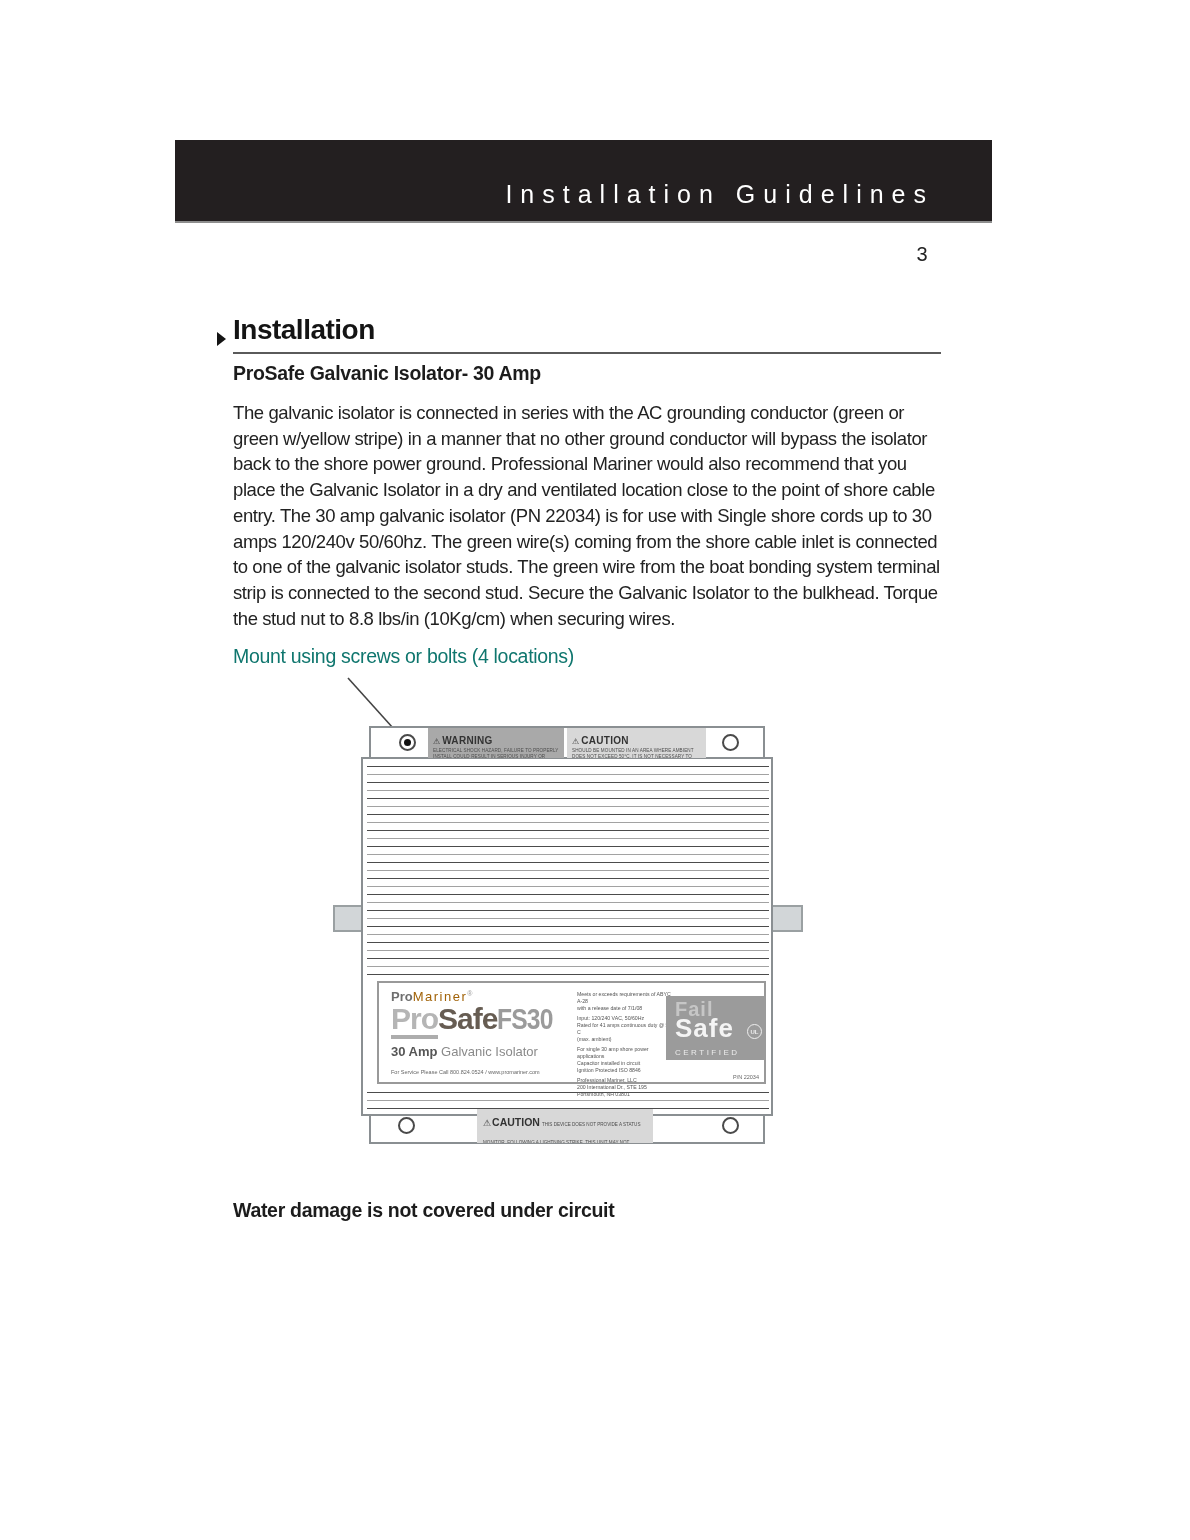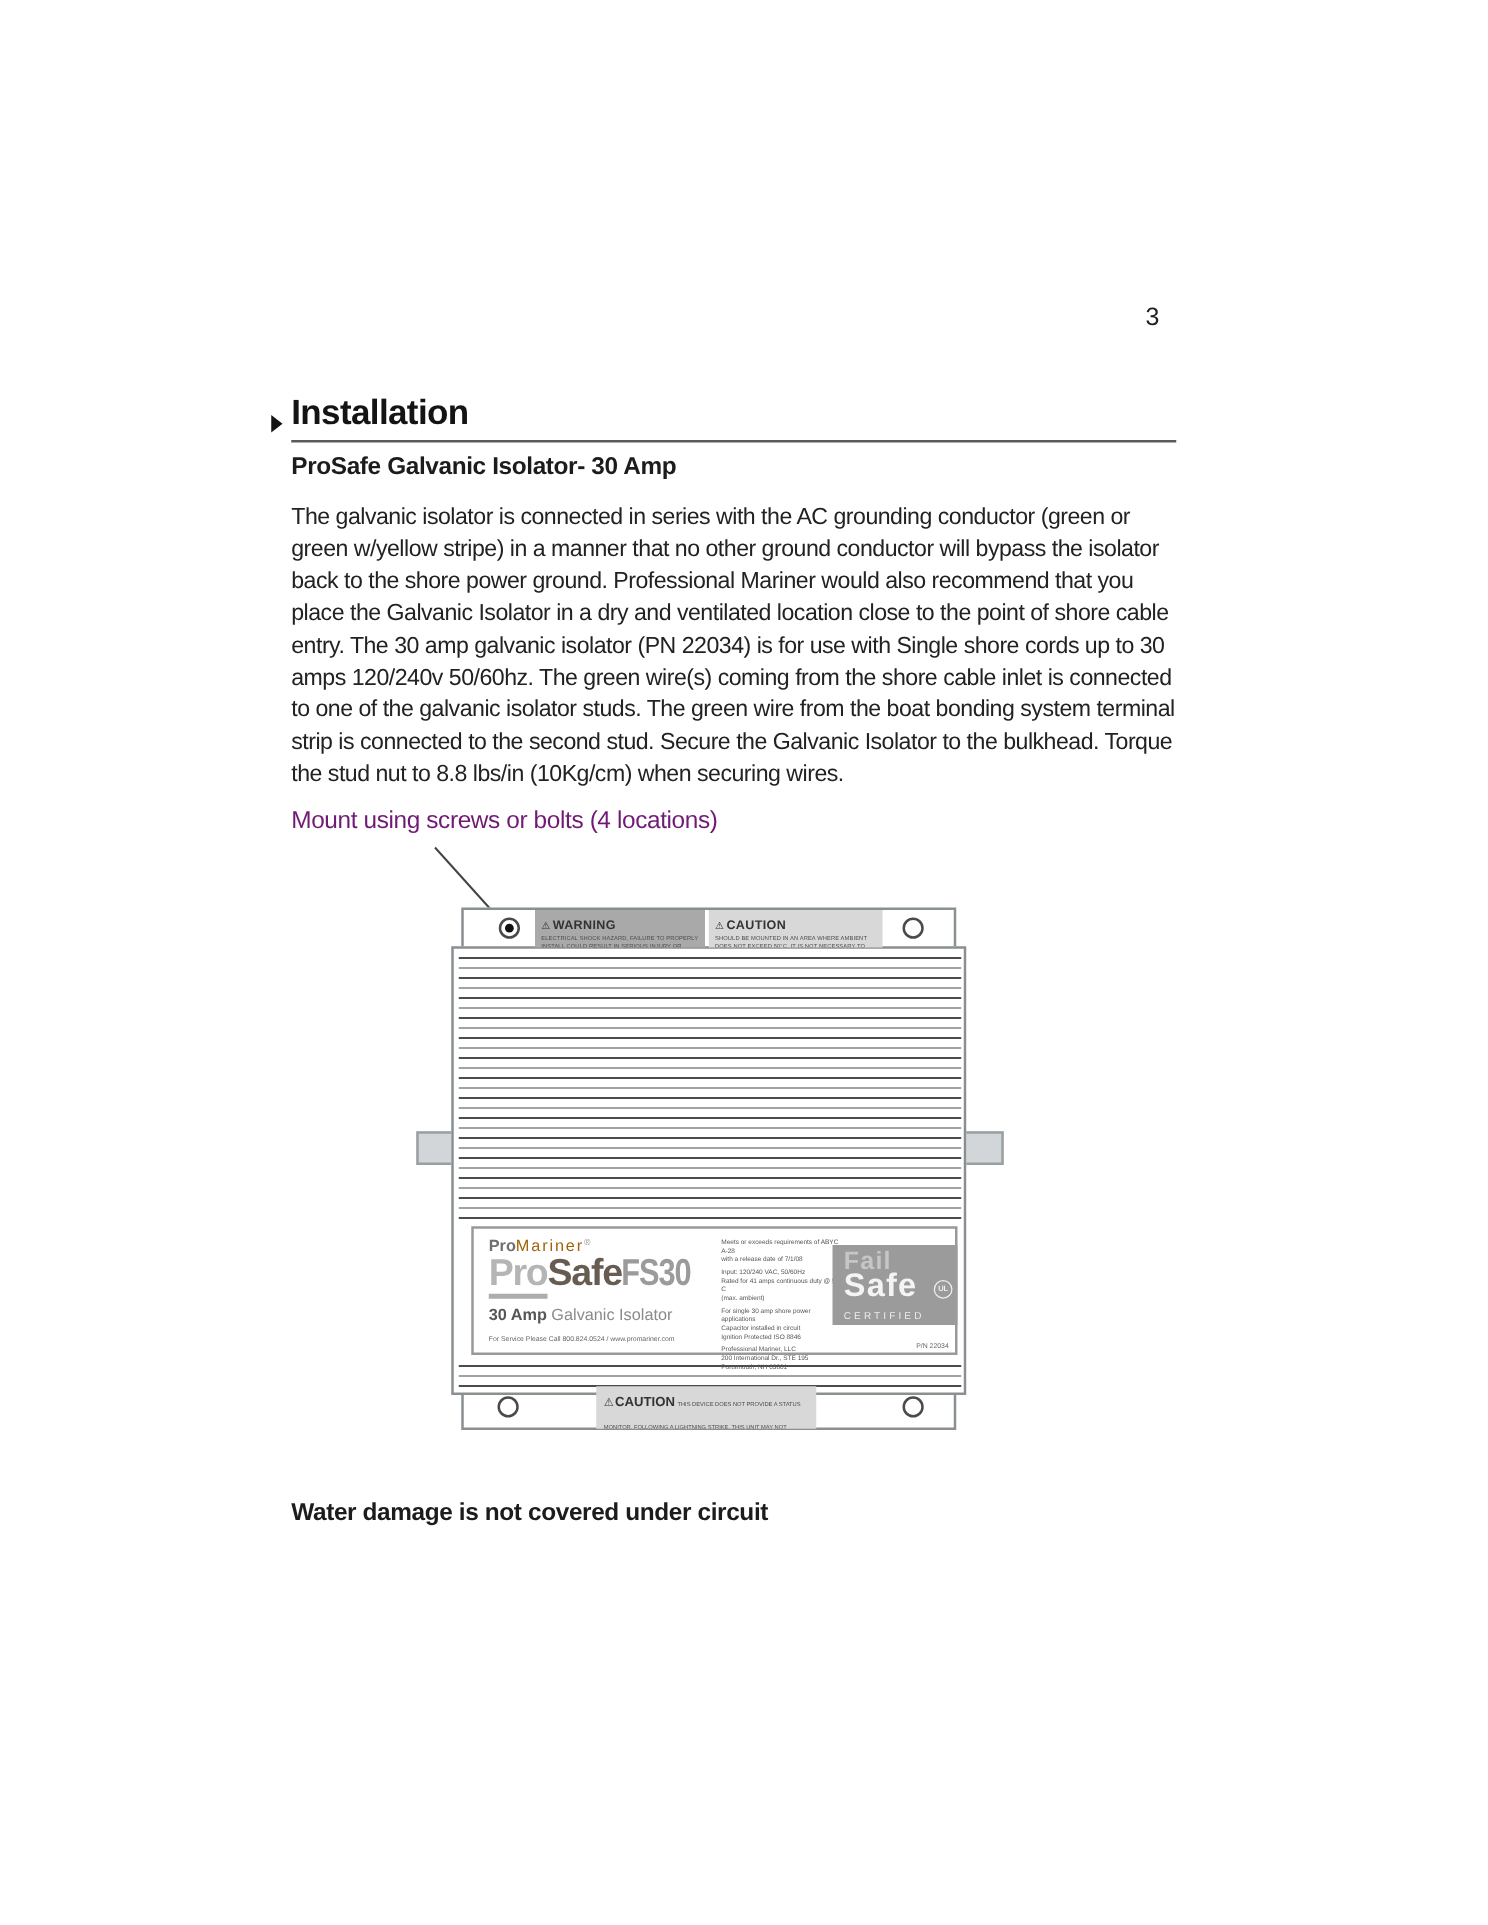--- a/index.html
+++ b/index.html
@@ -17,21 +17,21 @@
   }
   .header-title{color:#ffffff;font-size:25px;letter-spacing:8px;white-space:nowrap;}
   .page-number{position:absolute;left:905px;top:243px;width:34px;text-align:center;font-size:20px;color:#222;}
   
   .section-heading{position:absolute;left:217px;top:314px;display:flex;align-items:flex-end;}
   .bullet{width:0;height:0;border-left:9px solid #141414;border-top:7px solid transparent;border-bottom:7px solid transparent;margin:9px 7px 0 0;}
   .heading-text{font-size:28px;font-weight:bold;letter-spacing:-0.5px;color:#141414;}
   .heading-rule{position:absolute;left:233px;top:352px;width:708px;height:2px;background:#5a5a5a;}
   .subheading{position:absolute;left:233px;top:362px;font-size:19.5px;font-weight:bold;letter-spacing:-0.3px;color:#1c1c1c;}
   .body-par{position:absolute;left:233px;top:400px;width:714px;font-size:18.5px;line-height:1.39;letter-spacing:-0.4px;color:#222;}
-  .mount-caption{position:absolute;left:233px;top:645px;font-size:19.5px;letter-spacing:-0.3px;color:#701a75;}
+  .mount-caption{position:absolute;left:233px;top:645px;font-size:19.5px;letter-spacing:-0.3px;color:#0f766e;}
   .pointer-svg{position:absolute;left:340px;top:672px;width:72px;height:72px;}
   
   .tab{position:absolute;width:33px;height:27px;background:#d2d6d8;border:2px solid #9aa0a2;box-sizing:border-box;z-index:1;}
   .tab-left{left:333px;top:905px;}
   .tab-right{left:770px;top:905px;}
   .plate{position:absolute;left:369px;top:726px;width:396px;height:418px;border:2px solid #8a8f92;background:#fff;box-sizing:border-box;z-index:2;}
   .heatsink{position:absolute;left:361px;top:757px;width:412px;height:359px;border:2px solid #8a8f92;background:#fff;box-sizing:border-box;z-index:3;}
   .fins{position:absolute;left:367px;width:402px;z-index:4;
     background:repeating-linear-gradient(to bottom,
       rgba(0,0,0,0) 0px,rgba(0,0,0,0) 2px,
@@ -79,20 +79,23 @@
   .pn{position:absolute;right:5px;bottom:2px;font-size:5.5px;color:#666;}
   
   .warranty{position:absolute;left:233px;top:1199px;font-size:19.5px;font-weight:bold;letter-spacing:-0.3px;color:#1c1c1c;}
   .note{position:absolute;left:233px;top:1243px;width:720px;font-size:19.5px;font-style:italic;line-height:1.33;letter-spacing:-0.3px;color:#222;}
 </style>
 </head>
 <body>
 
 <div class="page">
 
+  <div class="header-bar">
+    <span class="header-title">Installation Guidelines</span>
+  </div>
   <div class="page-number">3</div>
 
   <div class="section-heading">
     <span class="bullet"></span>
     <span class="heading-text">Installation</span>
   </div>
   <div class="heading-rule"></div>
   <div class="subheading">ProSafe Galvanic Isolator- 30 Amp</div>
 
   <div class="body-par">The galvanic isolator is connected in series with the AC grounding conductor (green or green w/yellow stripe) in a manner that no other ground conductor will bypass the isolator back to the shore power ground. Professional Mariner would also recommend that you place the Galvanic Isolator in a dry and ventilated location close to the point of shore cable entry. The 30 amp galvanic isolator (PN 22034) is for use with Single shore cords up to 30 amps 120/240v 50/60hz. The green wire(s) coming from the shore cable inlet is connected to one of the galvanic isolator studs. The green wire from the boat bonding system terminal strip is connected to the second stud. Secure the Galvanic Isolator to the bulkhead.  Torque the stud nut to 8.8 lbs/in (10Kg/cm) when securing wires.</div>

